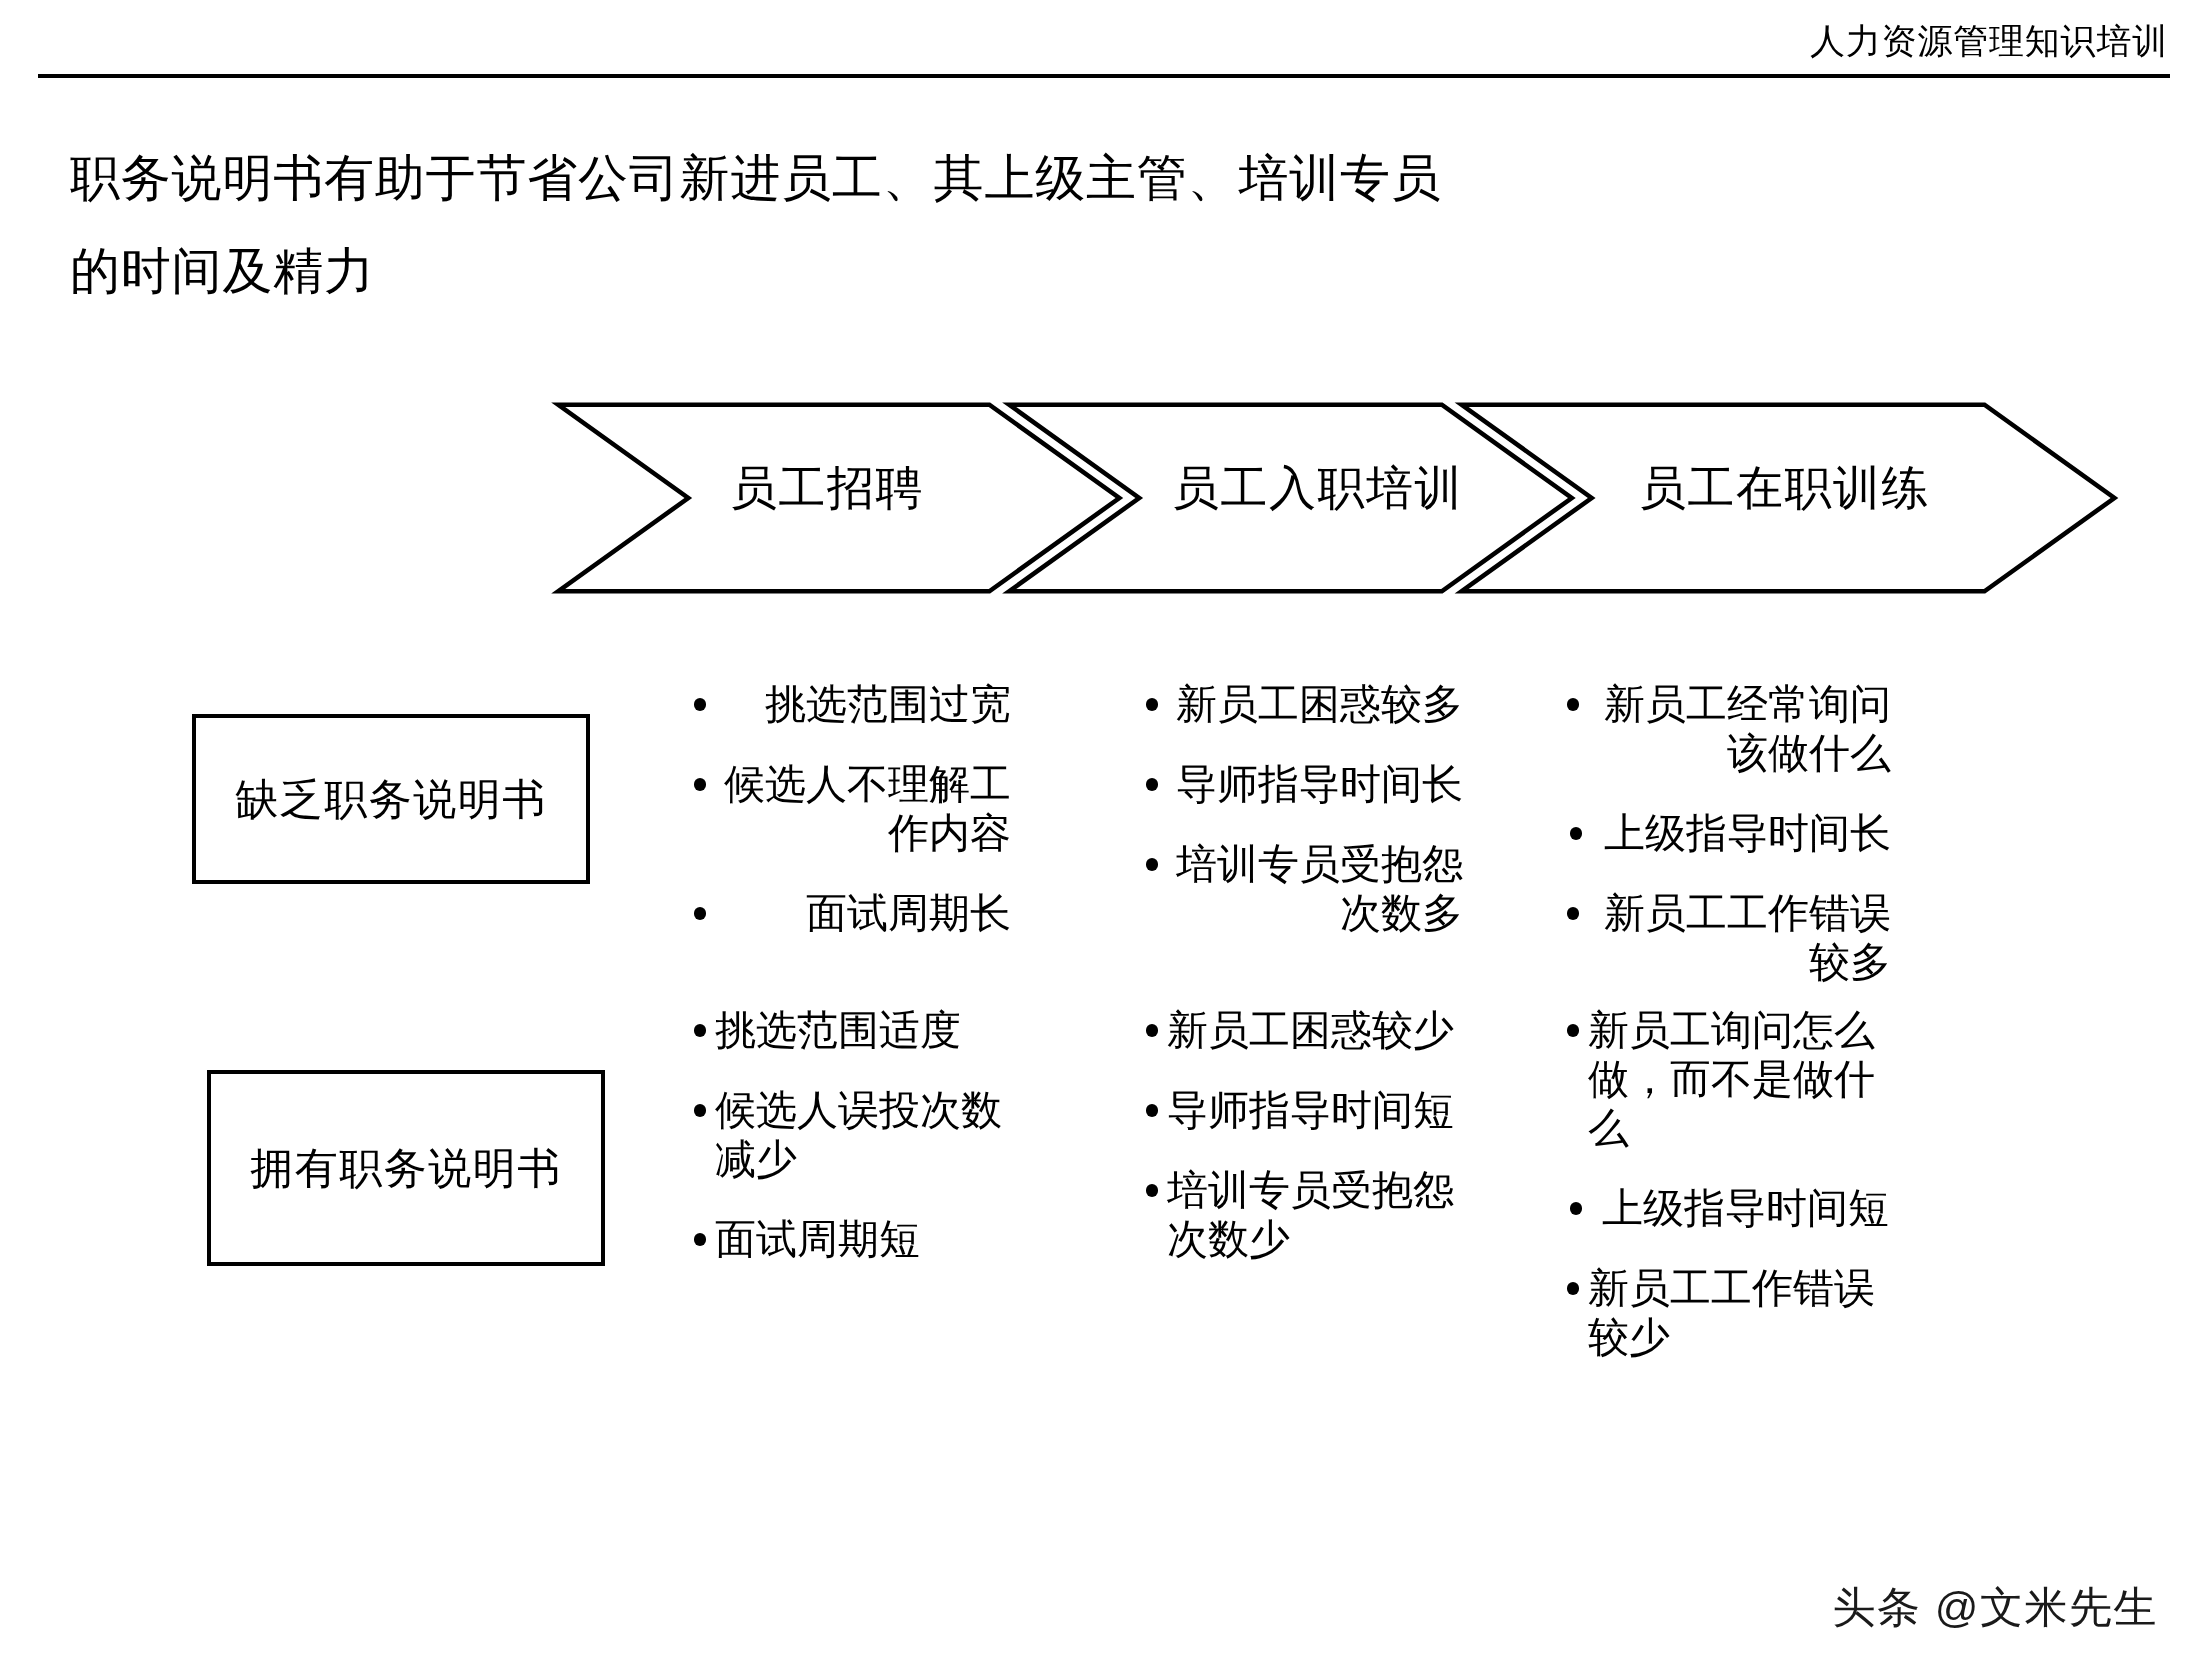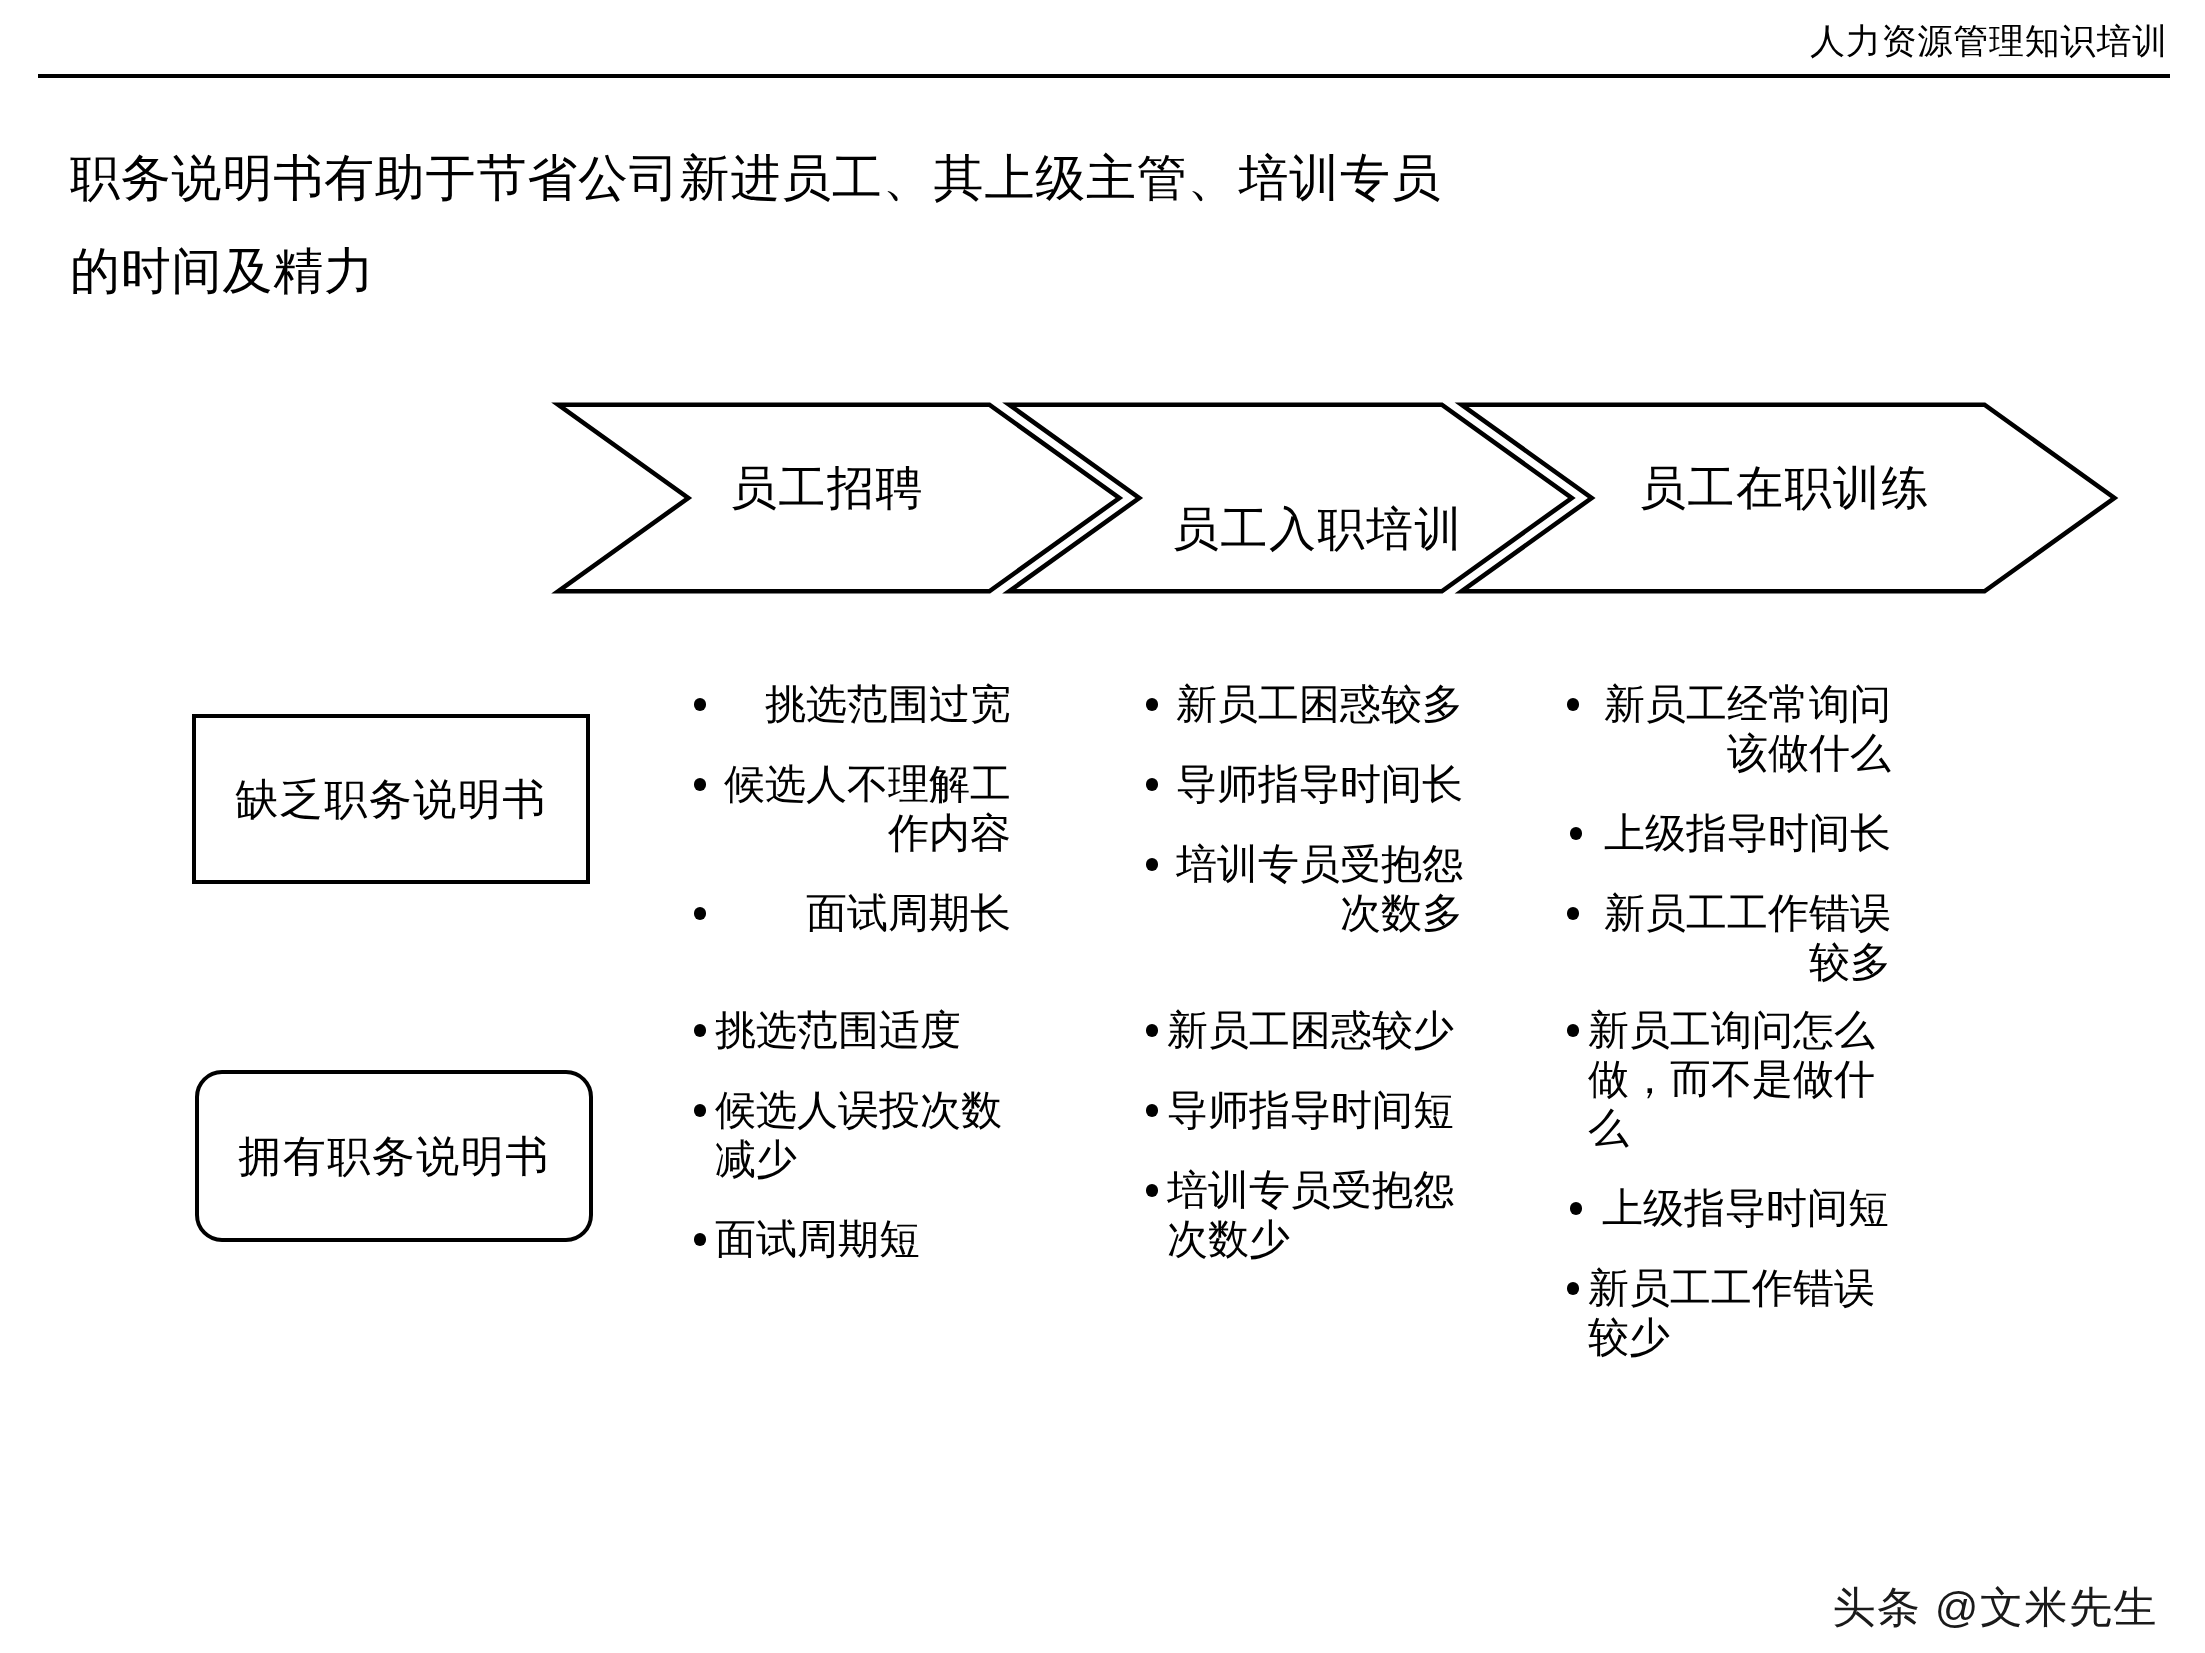--- a/index.html
+++ b/index.html
@@ -65,41 +65,41 @@
     height: 61px;
     display: flex;
     align-items: center;
     justify-content: center;
     font-size: 47px;
     line-height: 61px;
     letter-spacing: 1.5px;
     white-space: nowrap;
   }
   .chev-label.c1 { left: 712px;  width: 230px; }
-  .chev-label.c2 { left: 1149px; width: 337px; margin-top: 41px; }
+  .chev-label.c2 { left: 1149px; width: 337px; }
   .chev-label.c3 { left: 1616px; width: 337px; }
 
   
   .cat-box {
     position: absolute;
     border: 4.6px solid #000000;
     box-sizing: border-box;
     display: flex;
     align-items: center;
     justify-content: center;
     margin-left: 25px;
   }
   .cat-box span {
     font-size: 43px;
     line-height: 58px;
     letter-spacing: 1.5px;
     white-space: nowrap;
   }
   .cat-box.box-lack { left: 167px; top: 714px;  width: 398px; height: 170px; }
-  .cat-box.box-have { left: 170px; top: 1070px; width: 398px; height: 172px; border-radius: 27px; }
+  .cat-box.box-have { left: 182px; top: 1070px; width: 398px; height: 196px; }
 
   
   .bullet-col {
     position: absolute;
     box-sizing: border-box;
   }
   .bullet-col.col1 { left: 689px;  width: 322px; }
   .bullet-col.col2 { left: 1141px; width: 322px; }
   .bullet-col.col3 { left: 1562px; width: 329px; }
 

